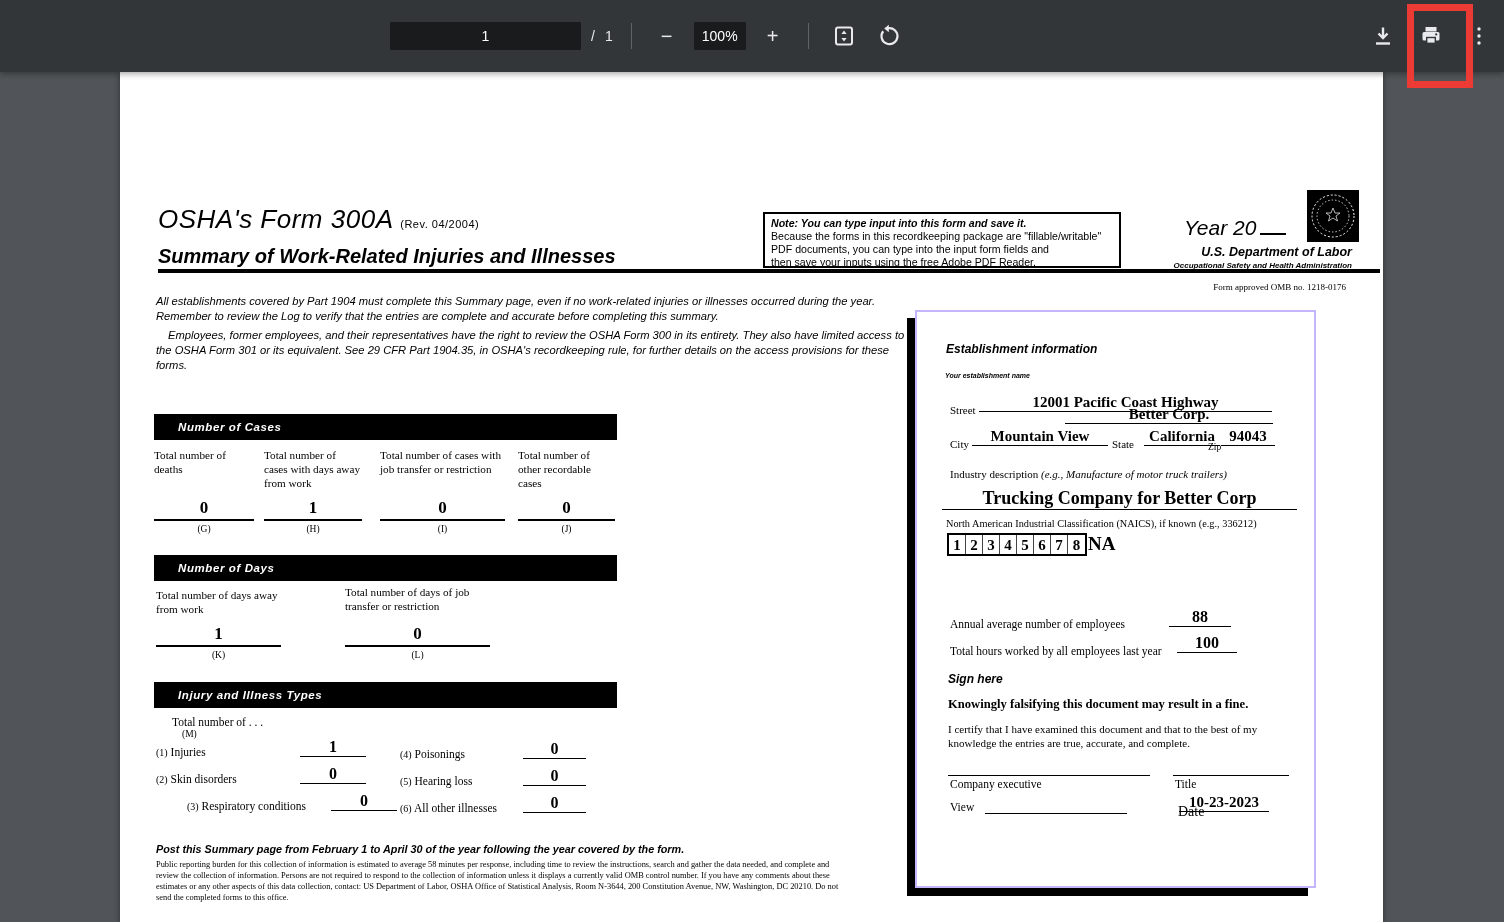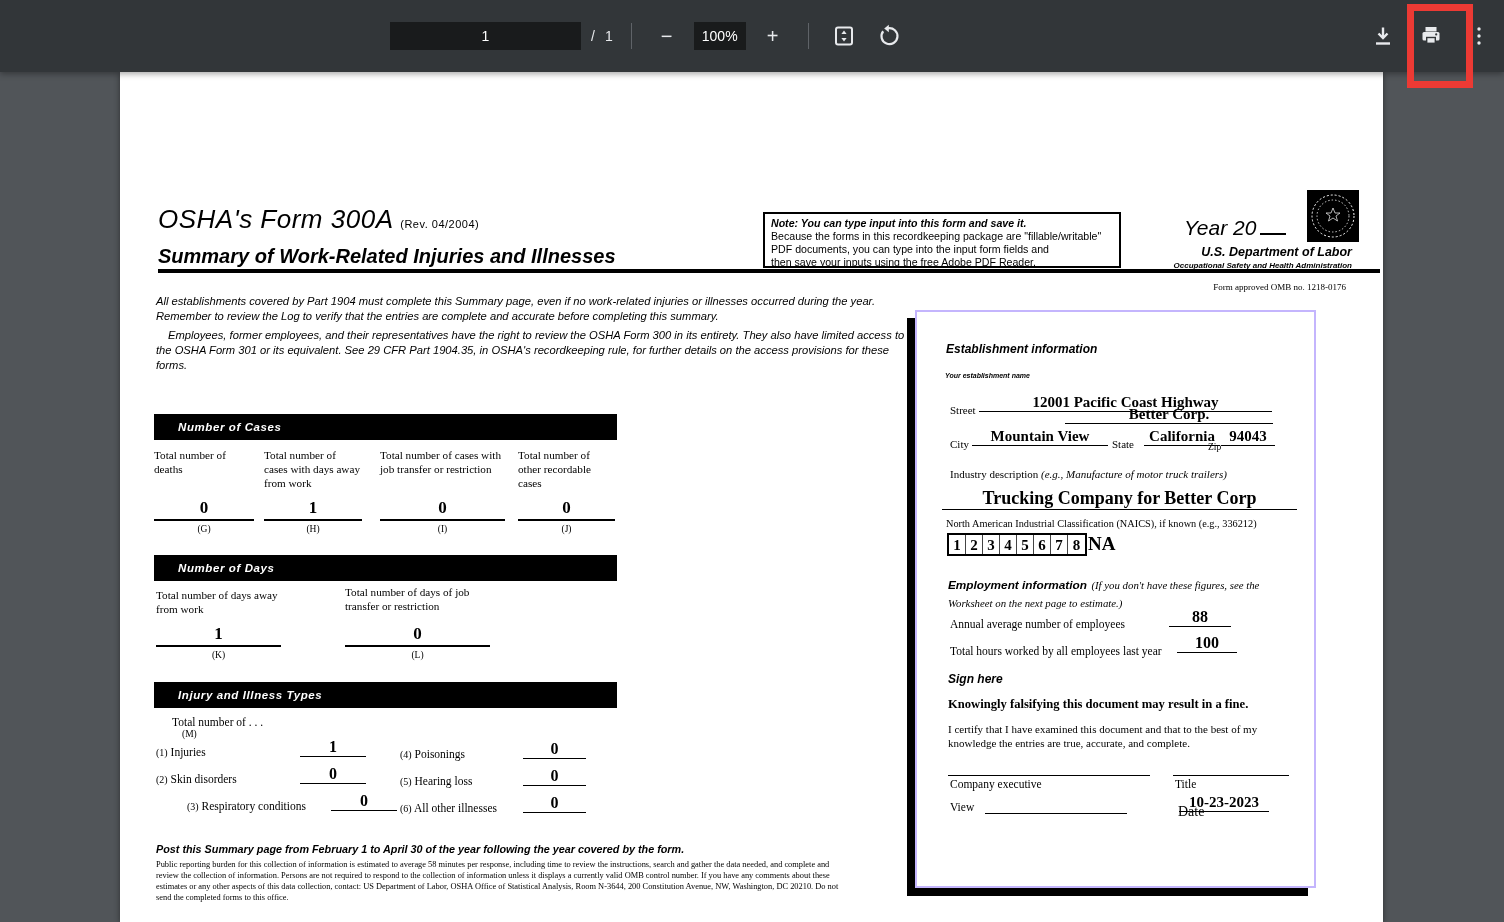--- a/index.html
+++ b/index.html
@@ -330,24 +330,20 @@
           <span class="naics-cell">2</span>
           <span class="naics-cell">3</span>
           <span class="naics-cell">4</span>
           <span class="naics-cell">5</span>
           <span class="naics-cell">6</span>
           <span class="naics-cell">7</span>
           <span class="naics-cell">8</span>
         </span><span class="naics-suffix">NA</span>
     </div>
 
-    <div class="abs" style="left:31px; top:263px; width:340px;">
-      <span class="emp-header">Employment information</span>
-      <span class="emp-note">(If you don't have these figures, see the Worksheet on the next page to estimate.)</span>
-    </div>
 
     <div class="abs f-label" style="left:33px; top:306px; font-size:11.5px;">Annual average number of employees</div>
     <div class="abs f-value" style="left:252px; top:296px; width:62px; font-size:16px;">88</div>
 
     <div class="abs f-label" style="left:33px; top:333px; font-size:11.5px;">Total hours worked by all employees last year</div>
     <div class="abs f-value" style="left:260px; top:322px; width:60px; font-size:16px;">100</div>
 
     <div class="abs est-header" style="left:31px; top:360px;">Sign here</div>
     <div class="abs warn" style="left:31px; top:385px;">Knowingly falsifying this document may result in a fine.</div>
     <div class="abs certify" style="left:31px; top:410px;">I certify that I have examined this document and that to the best of my knowledge the entries are true, accurate, and complete.</div>

